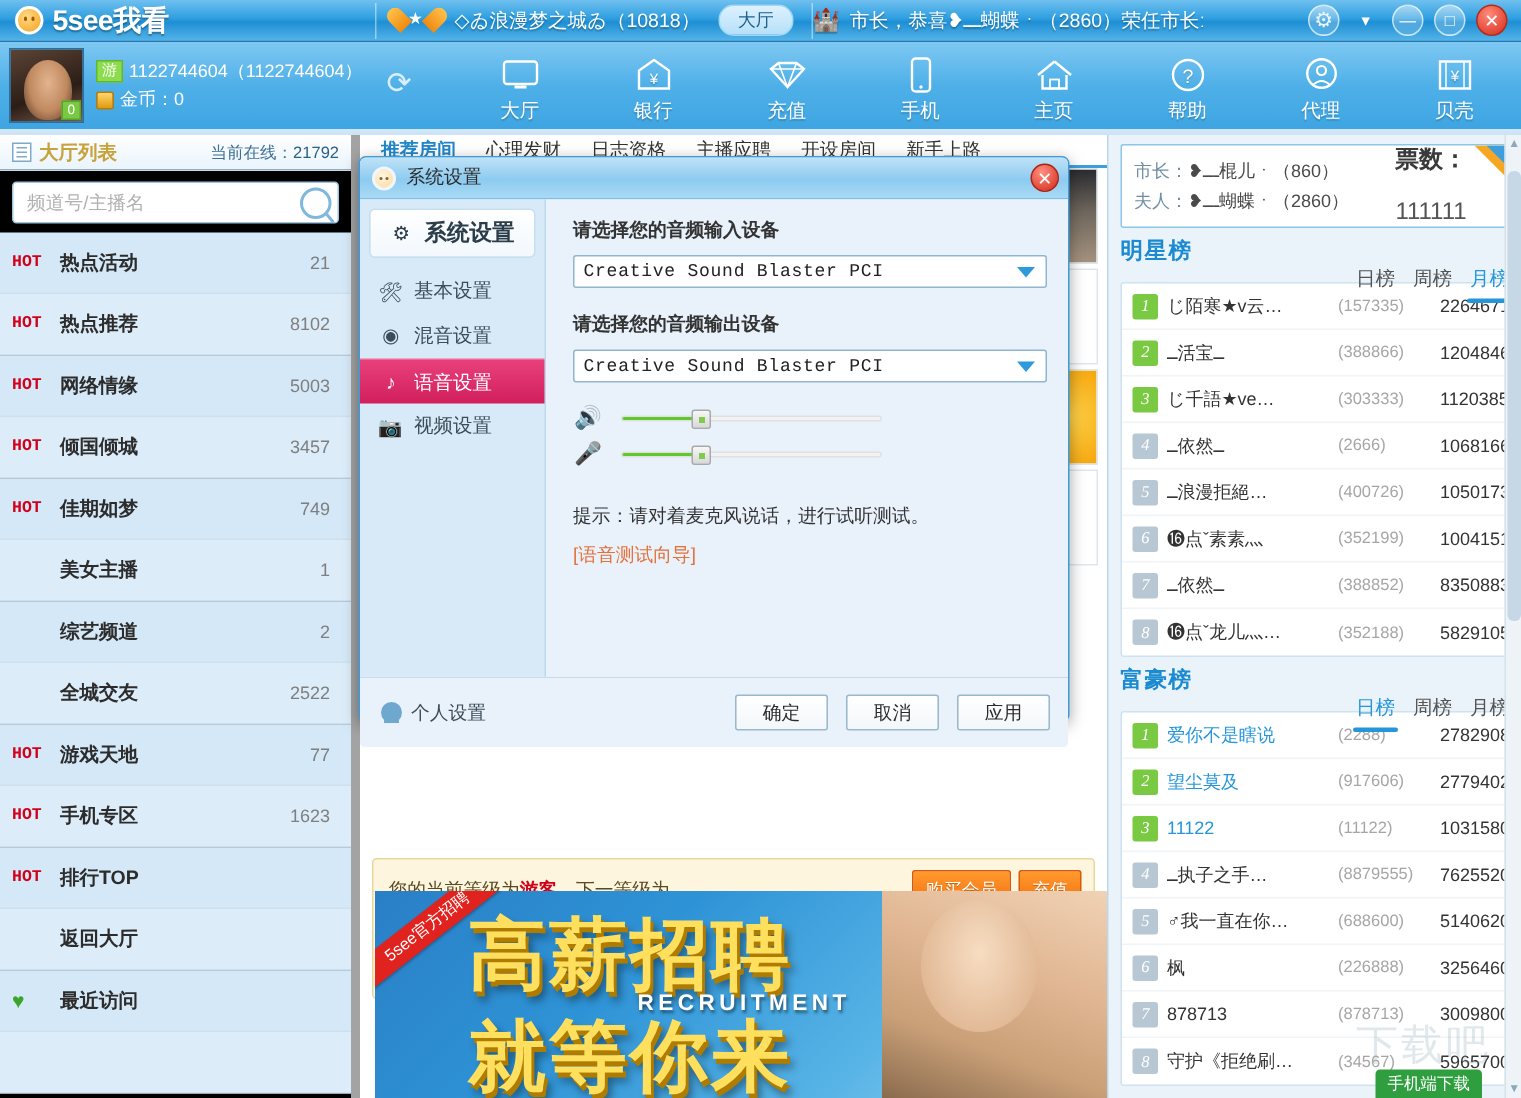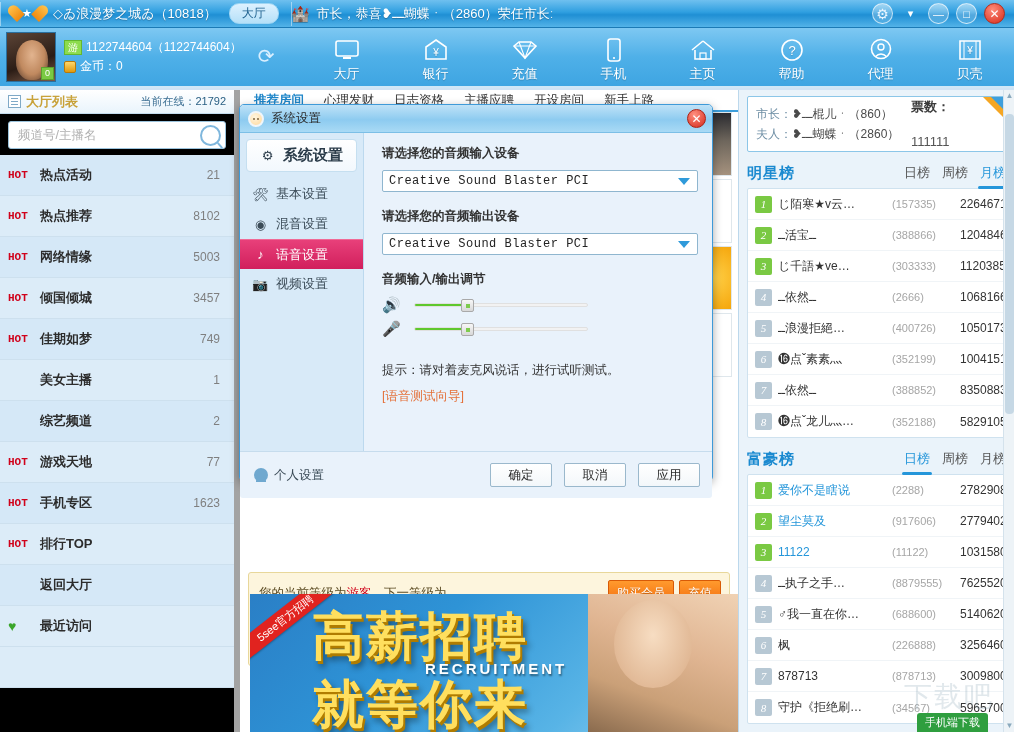--- a/index.html
+++ b/index.html
@@ -177,21 +177,21 @@
   .thumb.a{background:linear-gradient(180deg,#2a2b30 0%,#6e665c 45%,#a5927e 100%);}
   .thumb.b{background:#fff;}
   .thumb.c{background:radial-gradient(circle at 50% 50%,#ffd24a,#f5a60c);}
   .thumb.d{background:#fff;}
   #levelpanel{
     position:absolute;left:8px;top:482px;width:482px;height:94px;
     background:#fdf5dd;border:1px solid #e8d79a;border-radius:3px;
   }
   .lp-row1{display:flex;align-items:center;padding:7px 8px 0 10px;}
   .lp-txt{font-size:12.5px;color:#5a4a22;}
-  .lp-txt .red{color:#d0021b;font-weight:normal;}
+  .lp-txt .red{color:#d0021b;font-weight:bold;}
   .lp-btns{margin-left:auto;display:flex;gap:5px;}
   .btn-orange{
     background:linear-gradient(#ff9a2e,#f2690a);border:1px solid #d85a06;color:#fff;
     font-size:12px;padding:4px 8px;border-radius:2px;text-shadow:0 1px 0 rgba(0,0,0,.25);
   }
   .lp-row2{display:flex;align-items:center;gap:6px;padding:10px 0 0 10px;}
   .lp-usericon{
     width:19px;height:19px;background:linear-gradient(#f4fbff,#cfe6f5);
     border:1px solid #9cc4dd;border-radius:2px;display:flex;align-items:center;
     justify-content:center;font-size:12px;color:#3b7fae;
@@ -247,25 +247,25 @@
   .mayor-corner{
     position:absolute;right:0;top:0;width:0;height:0;
     border-top:22px solid #f5a623;border-left:22px solid transparent;
   }
   .mayor-corner2{
     position:absolute;right:0;top:0;width:0;height:0;
     border-top:14px solid #3e9fdc;border-left:14px solid transparent;
   }
   .m-lines{flex:1;font-size:12px;color:#4a4a4a;line-height:20px;}
   .m-lines .lab{color:#6f8fa5;}
-  .m-votes{width:86px;font-size:13px;color:#3a3a3a;line-height:19px;}
+  .m-votes{width:86px;text-align:center;font-size:16px;color:#3a3a3a;line-height:19px;}
   .m-votes b{font-weight:bold;}
   .m-votes .num{color:#555;margin-top:16px;}
   .rank-head{
-    display:flex;align-items:center;height:30px;margin-top:6px;
+    display:flex;height:30px;margin-top:6px;flex-direction:column;
   }
   .rank-title{color:#1b8ad0;font-size:15px;font-weight:bold;letter-spacing:1px;}
   .rank-tabs{margin-left:auto;display:flex;gap:12px;font-size:13px;color:#555;}
   .rank-tabs .on{color:#2596da;position:relative;}
   .rank-tabs .on:after{
     content:"";position:absolute;left:-2px;right:-2px;bottom:-7px;height:3px;background:#2596da;border-radius:2px;
   }
   .rank-list{background:#fff;border:1px solid #cfe2ef;border-radius:2px;}
   .rk{
     display:flex;align-items:center;height:31px;padding:0 7px;gap:6px;
@@ -384,20 +384,24 @@
   .fb{
     width:62px;height:24px;background:linear-gradient(#ffffff,#f3f7fa);
     border:1px solid #9ab8cc;border-radius:2px;font-size:12.5px;color:#2b2b2b;
     display:flex;align-items:center;justify-content:center;
   }
 </style>
 </head>
 <body>
 
 <div id="titlebar">
+  <div class="logo-wrap">
+    <div class="logo-face"></div>
+    <span class="logo-text">5see我看</span>
+  </div>
   <div class="tb-sep"></div>
   <div class="heart-badge">
       <span class="heart-star">★</span>
     </div>
   <span class="tb-room">◇ゐ浪漫梦之城ゐ（10818）</span>
   <div class="tb-hall-btn">大厅</div>
   <div class="tb-sep"></div>
   <div class="tb-marquee">
     <span class="castle">🏰</span>
     <span>市长，恭喜❥ـــ蝴蝶ㆍ（2860）荣任市长ː</span>
@@ -551,20 +555,25 @@
       </li>
     <li class="ch">
         <span class="hot"></span>
         <span class="nm">美女主播</span>
         <span class="cnt">1</span>
       </li>
     <li class="ch">
         <span class="hot"></span>
         <span class="nm">综艺频道</span>
         <span class="cnt">2</span>
+      </li>
+    <li class="ch">
+        <span class="hot"></span>
+        <span class="nm">全城交友</span>
+        <span class="cnt">2522</span>
       </li>
     <li class="ch">
         <span class="hot">HOT</span>
         <span class="nm">游戏天地</span>
         <span class="cnt">77</span>
       </li>
     <li class="ch">
         <span class="hot">HOT</span>
         <span class="nm">手机专区</span>
         <span class="cnt">1623</span>
@@ -809,21 +818,20 @@
       <div class="fl">请选择您的音频输入设备</div>
       <div class="sel-box">
         <span class="val">Creative Sound Blaster PCI</span>
         <span class="caret"></span>
       </div>
       <div class="fl">请选择您的音频输出设备</div>
       <div class="sel-box">
         <span class="val">Creative Sound Blaster PCI</span>
         <span class="caret"></span>
       </div>
-      <div class="fl" style="margin-top:16px">音频输入/输出调节</div>
       <div class="slider-row">
         <span class="sl-ico">🔊</span>
         <span class="track">
           <span class="fill" id="spk-fill" style="width: 30%;"></span>
           <span class="knob" id="spk-knob" style="left: calc(30% - 6px);"></span>
         </span>
       </div>
       <div class="slider-row">
         <span class="sl-ico">🎤</span>
         <span class="track">

